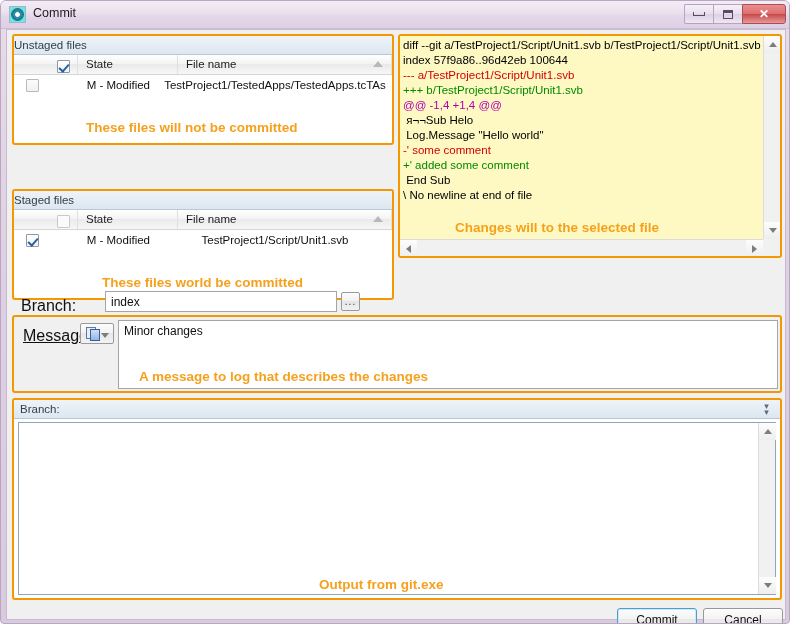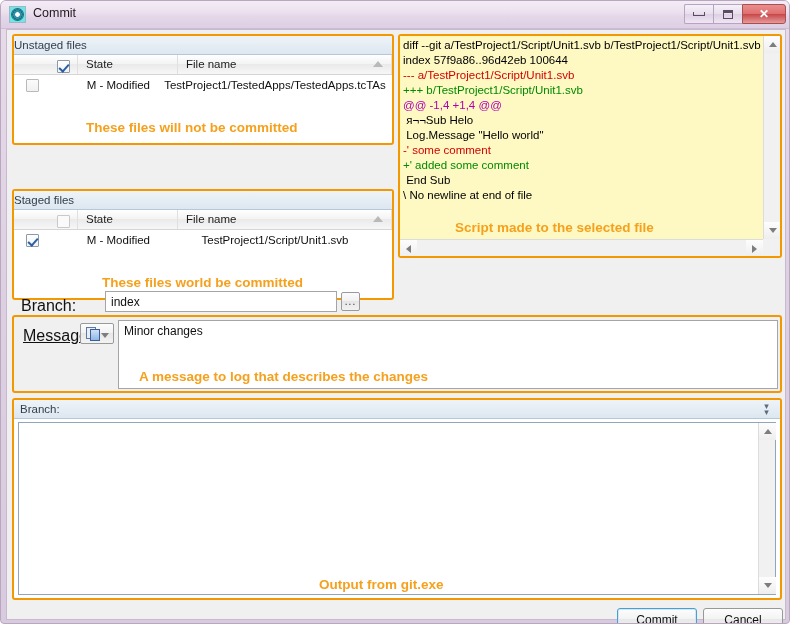--- a/index.html
+++ b/index.html
@@ -356,21 +356,21 @@
         <div class="sb-h" style="right:17px;">
           <div class="sb-btn" style="left:0;">
               <span class="tri tri-lt"></span>
             </div>
           <div class="sb-btn" style="right:0;">
               <span class="tri tri-rt"></span>
             </div>
         </div>
         <div style="position:absolute; right:0; bottom:0; width:17px; height:17px; background:#f1f1f1;"></div>
       </div>
-      <div class="note" style="left:55px; top:184px;">Script made to the selected file</div>
+      <div class="note" style="left:55px; top:184px;">Changes will to the selected file</div>
     </div>
 
     <div class="lbl" style="left:14px; top:267px;">Branch:</div>
     <div class="textfield" style="left:98px; top:261px; width:232px; height:21px;">
       <span>index</span>
     </div>
     <div class="btn-small" style="left:334px; top:262px;">...</div>
 
     <div class="hi" style="position:absolute; left:5px; top:285px; width:770px; height:78px; background:#f0f0f0;">
       <div class="lbl" style="left:9px; top:10px;">

